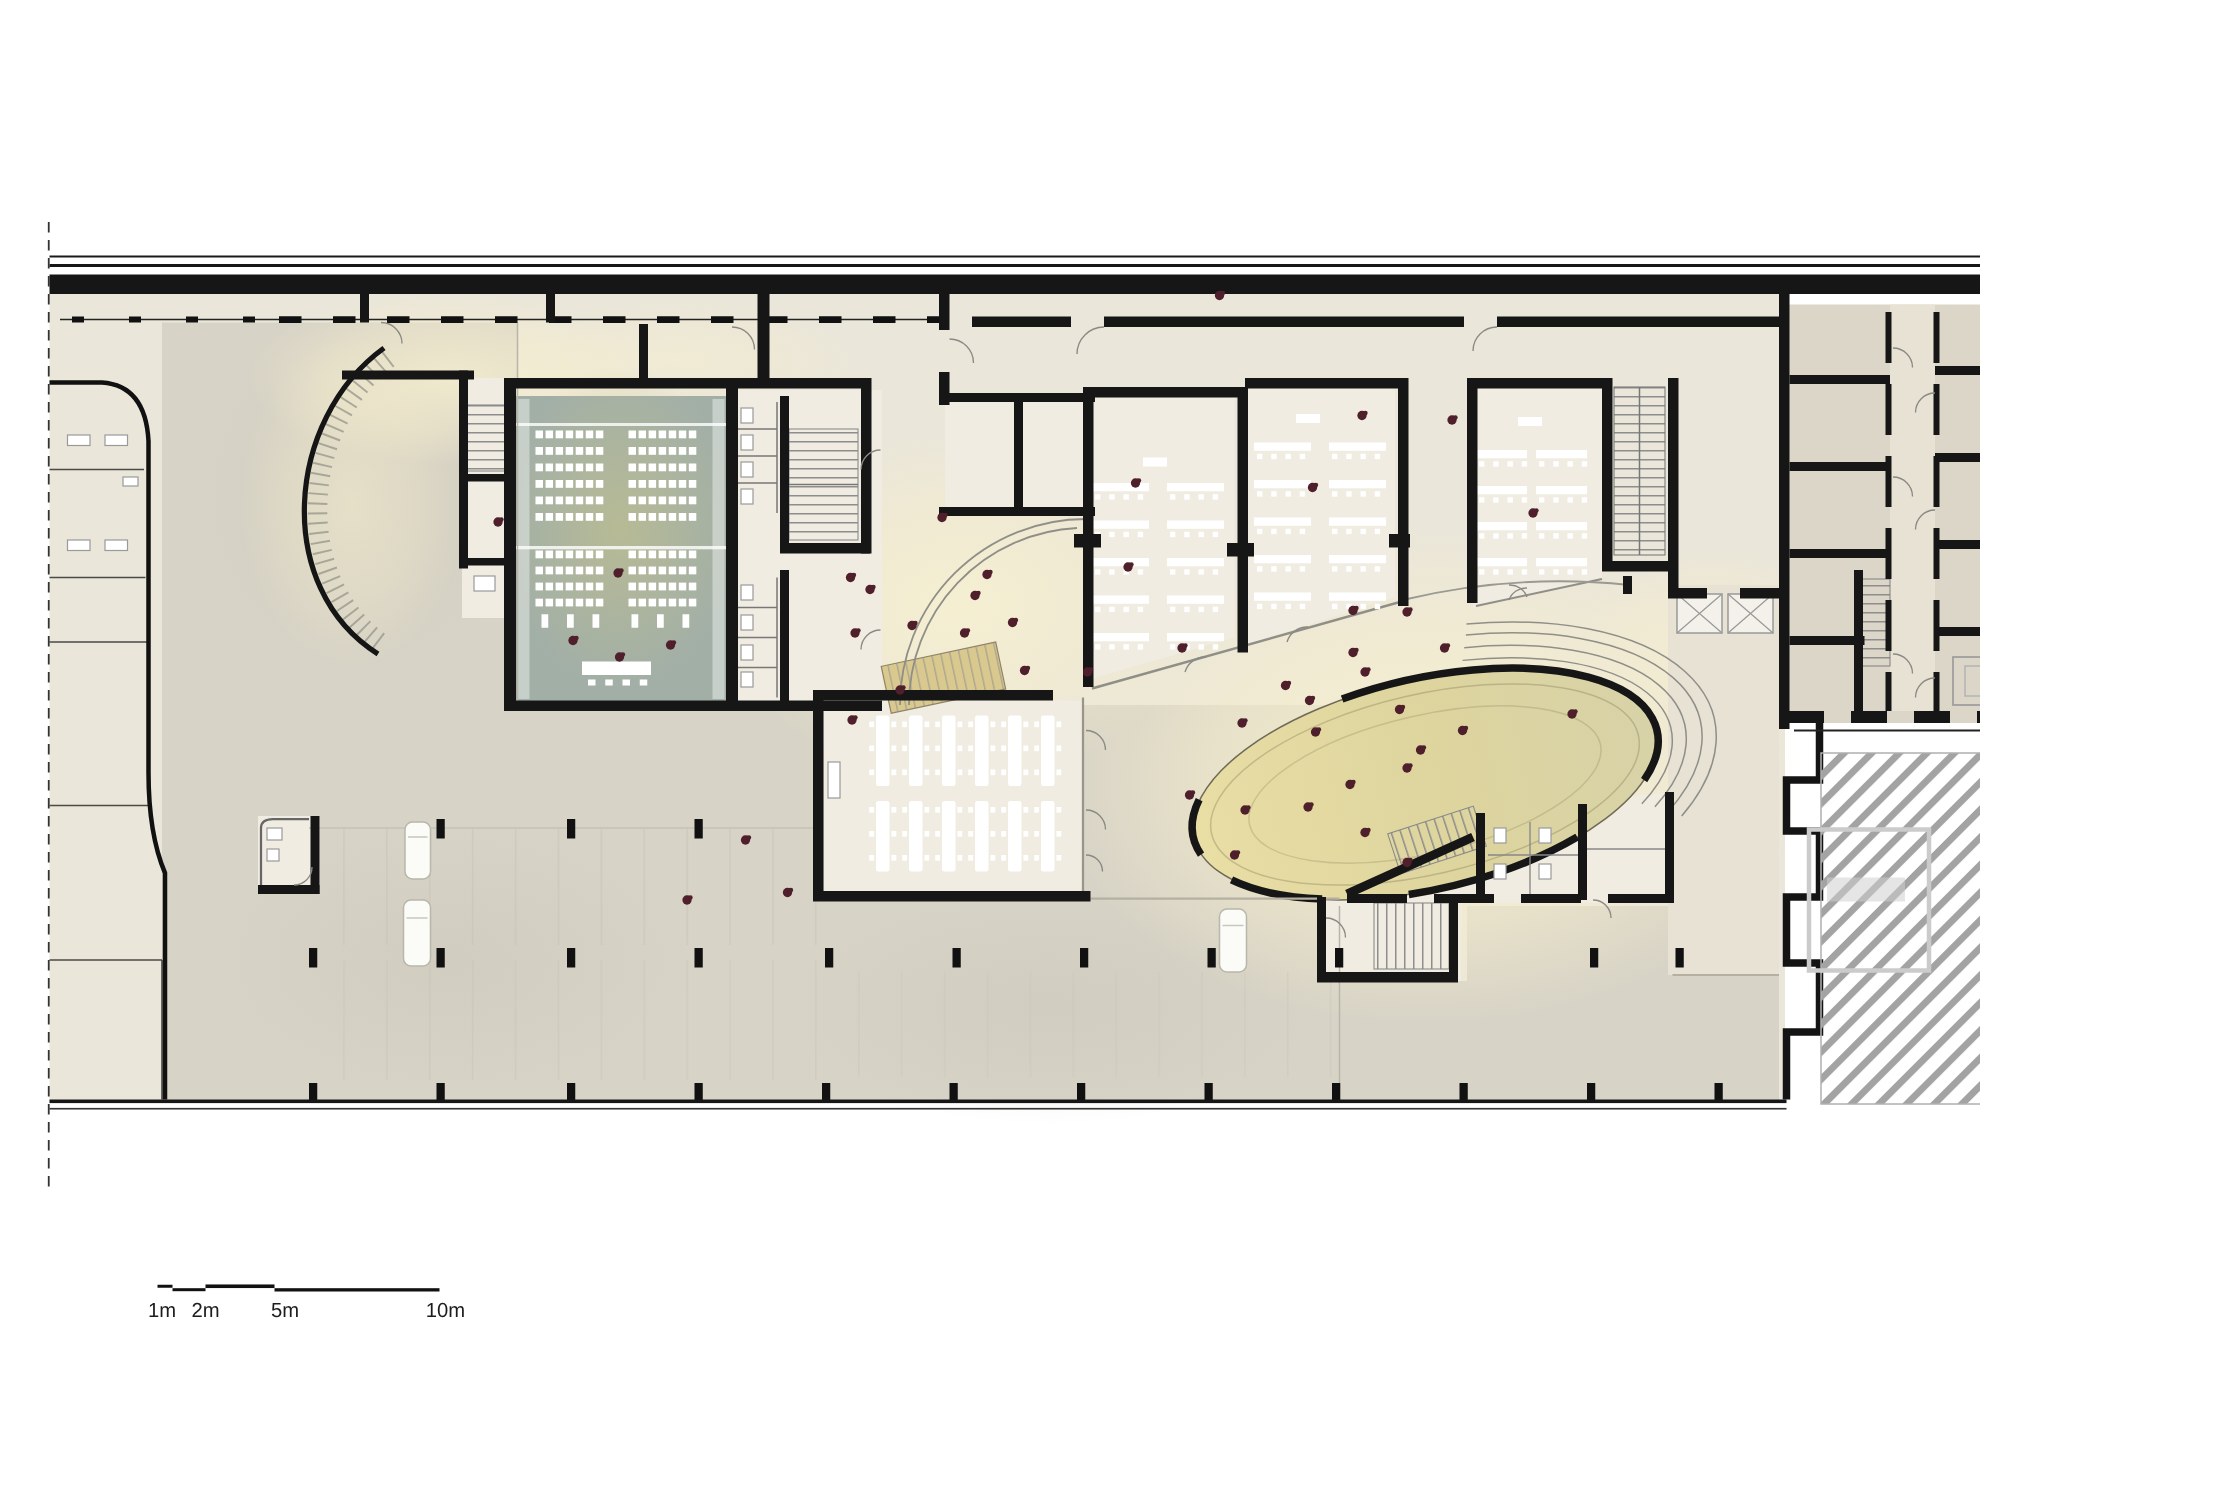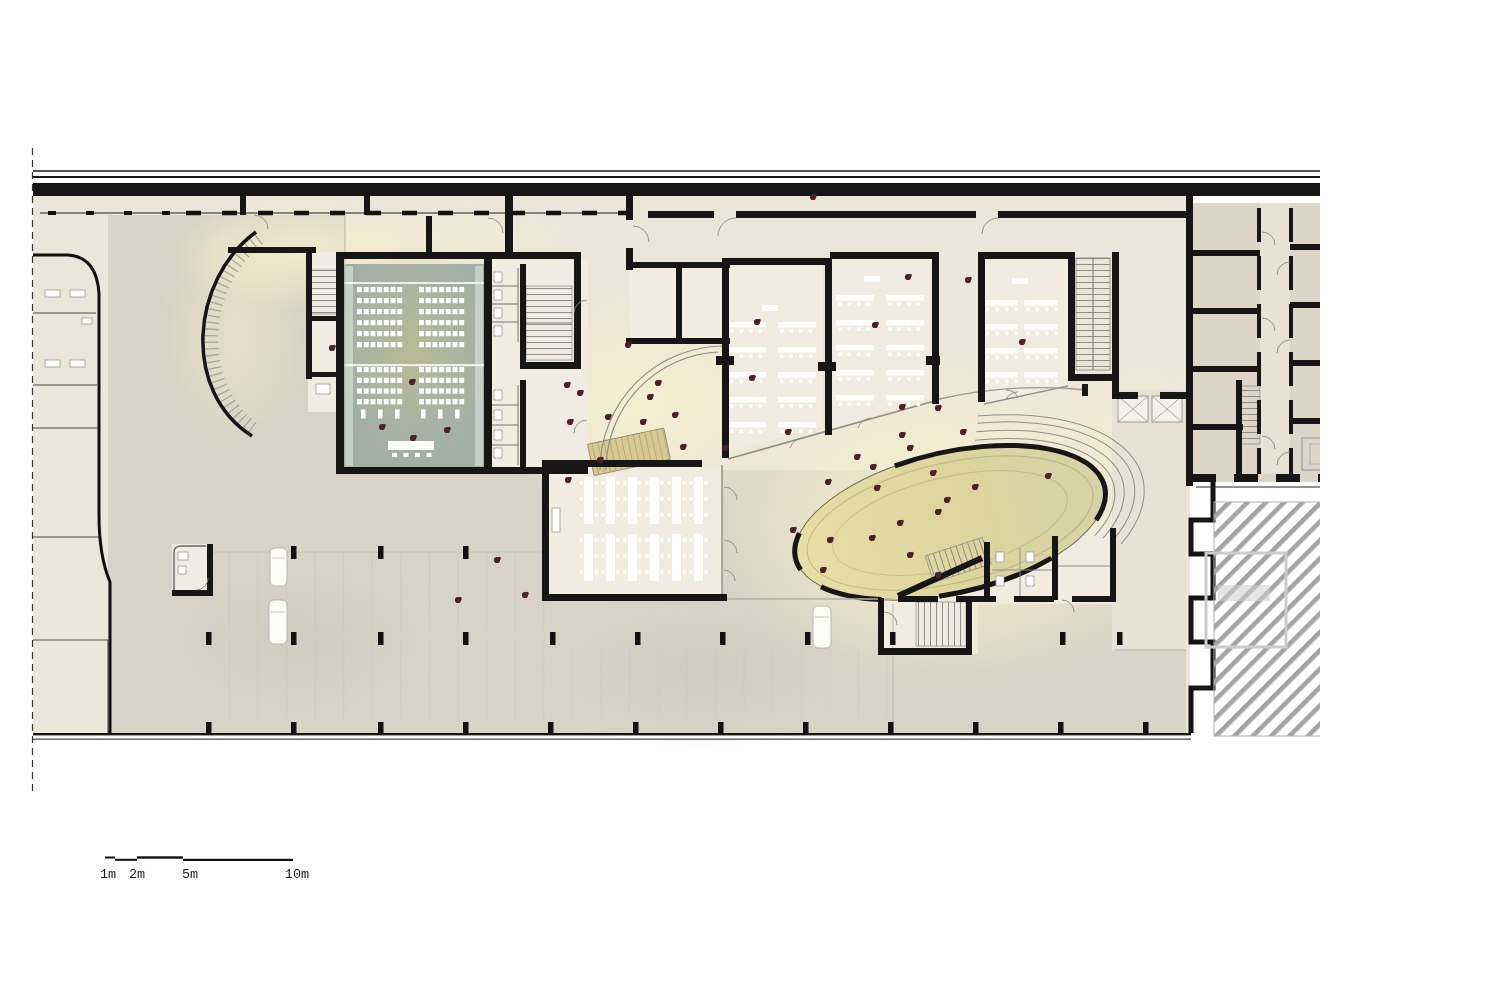--- a/index.html
+++ b/index.html
@@ -1,17 +1,17 @@
 <!DOCTYPE html>
 <html style="--wall: #161616; --floor_light: #eae6d9; --floor_grey: #d7d3c6; --room_light: #f0ece1; --wing_room: #dbd6c8; --corridor: #e7e2d4; --auditorium: #a2afa7; --aud_glow: #babb90; --ellipse_left: #e9dea4; --ellipse_right: #d8d2a8; --glow: #f7f0d2; --stair_tan: #d9c98f; --person: #4f1f2c; --hatch_stripe: #a3a3a3;"><head>
 <meta charset="utf-8">
 <style>
   html,body{margin:0;padding:0;background:#ffffff;}
   .stage{position:relative;width:1320px;height:1000px;background:#fff;overflow:hidden;
-         font-family:Liberation Mono, monospace;}
+         font-family:Liberation Sans, sans-serif;}
   svg{display:block;}
   .flL{fill:var(--floor_light);}
   .flG{fill:var(--floor_grey);}
   .rm{fill:var(--room_light);}
   .wing{fill:var(--wing_room);}
   .cor{fill:var(--corridor);}
   .teal{fill:var(--auditorium);}
   .w{fill:var(--wall);}
   .tan{fill:var(--stair_tan);}
   .seat,.desk,.table{fill:#ffffff;}

